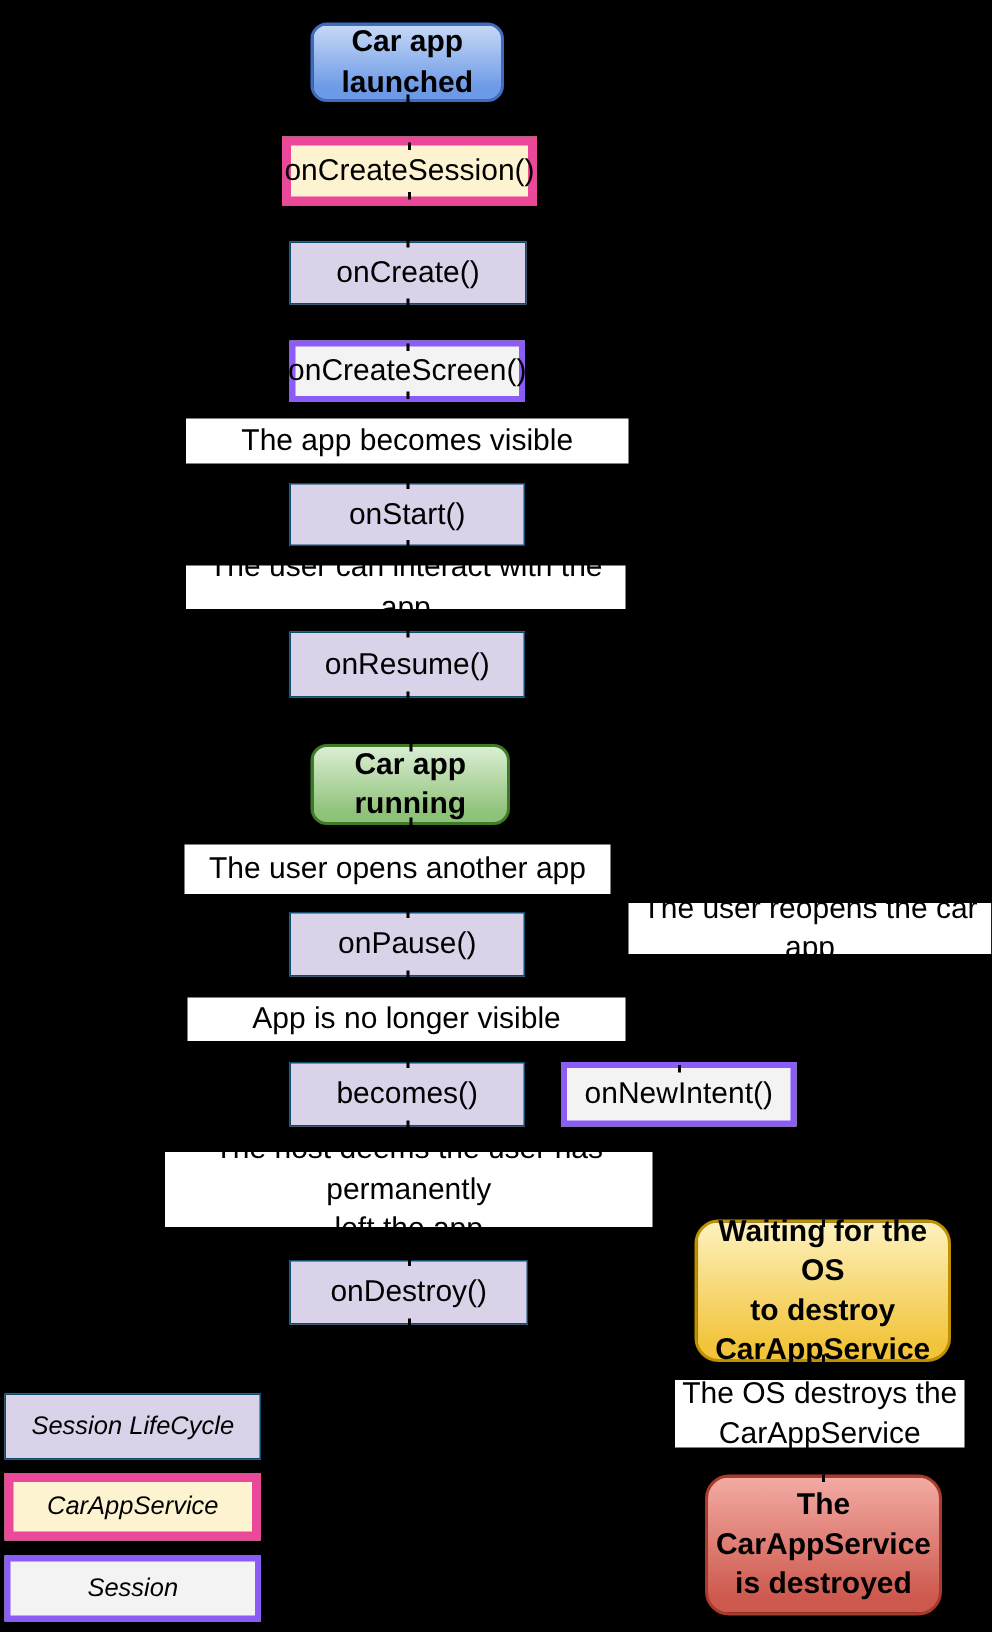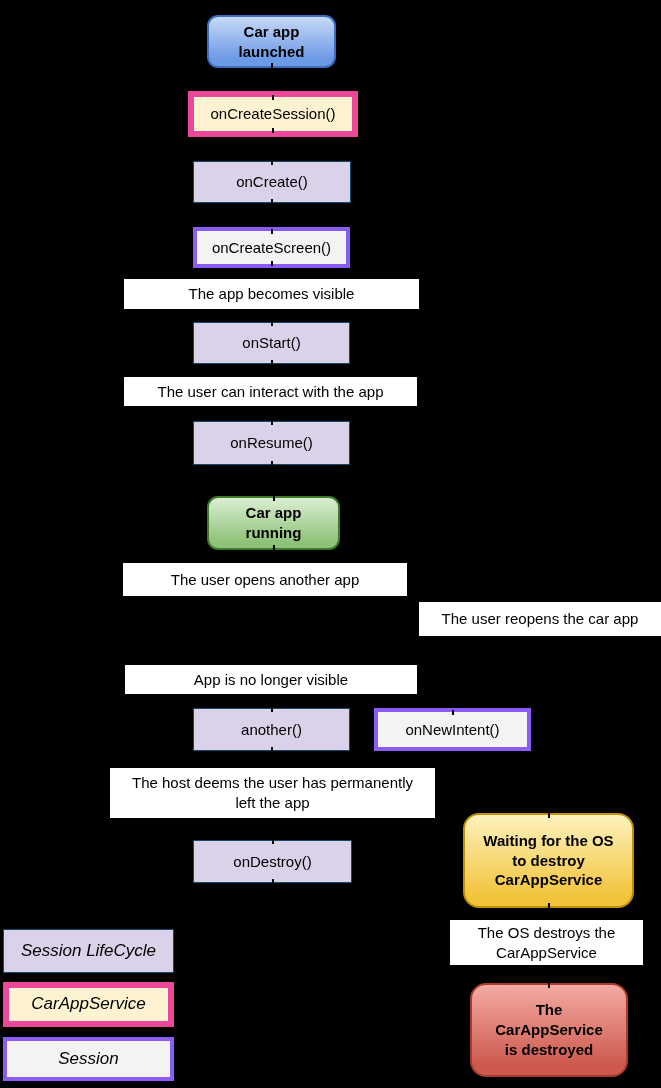--- a/index.html
+++ b/index.html
@@ -4,21 +4,21 @@
 <style>
   html,body{margin:0;padding:0;background:#000;}
   .canvas{
     position:relative;width:661px;height:1088px;background:#000;
     font-family:"Liberation Sans",sans-serif;overflow:hidden;
   }
   .node{
     position:absolute;box-sizing:border-box;
     display:flex;align-items:center;justify-content:center;
     text-align:center;white-space:pre-line;
-    font-size:15px;color:#000;line-height:1.32;
+    font-size:20px;color:#000;line-height:1.32;
   }
   
   .purple{background:#d9d2e9;border:1px solid #0c4a6e;}
   .cream{background:#fdf3d0;border:6px solid #ec4899;}
   .gray{background:#f3f3f3;border:4px solid #8b5cf6;}
   .band{background:#ffffff;}
   .blue{background:linear-gradient(180deg,#c6d9f6 0%,#6d9ae6 85%);
         border:2px solid #3e6cbf;border-radius:11px;font-weight:bold;}
   .green{background:linear-gradient(180deg,#daeed3 0%,#8fc279 88%);
         border:2px solid #3f7a26;border-radius:11px;font-weight:bold;}
@@ -79,24 +79,25 @@
 
   <div class="node purple g-resume stub-t stub-b">onResume()</div>
 
   <div class="node green g-running stub-t stub-b">Car app
 running</div>
 
   <div class="node band g-opens-another">The user opens another app</div>
 
   <div class="node band g-reopens">The user reopens the car app</div>
 
+  <div class="node purple g-pause stub-t stub-b">onPause()</div>
 
   <div class="node band g-no-longer">App is no longer visible</div>
 
-  <div class="node purple g-stop stub-t stub-b">another()</div>
+  <div class="node purple g-stop stub-t stub-b">becomes()</div>
 
   <div class="node gray g-new-intent stub-t">onNewIntent()</div>
 
   <div class="node band g-host-deems">The host deems the user has permanently
 left the app</div>
 
   <div class="node purple g-destroy stub-t stub-b">onDestroy()</div>
 
   <div class="node yellow g-waiting stub-t stub-b">Waiting for the OS
 to destroy

